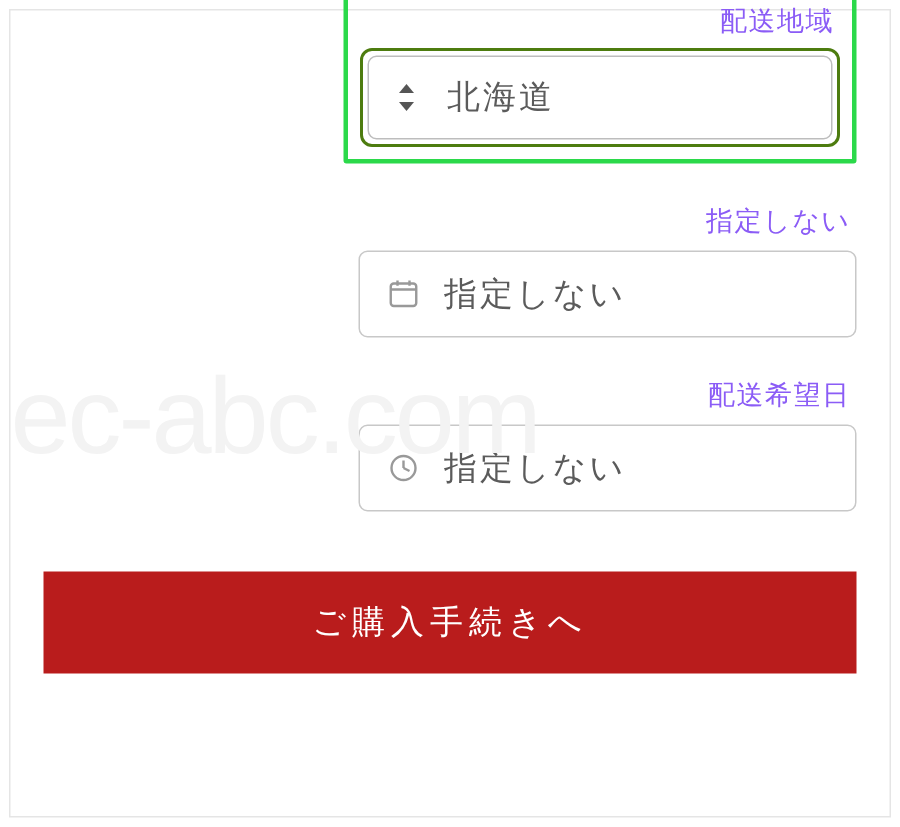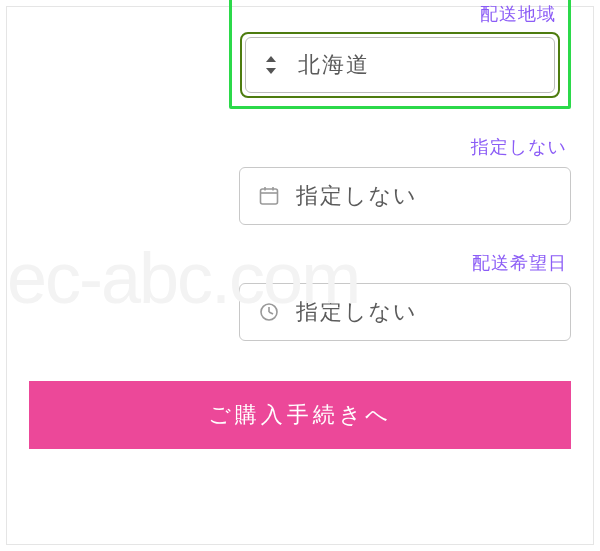--- a/index.html
+++ b/index.html
@@ -85,21 +85,21 @@
     flex: 0 0 auto;
   }
   .value-text {
     font-size: 22px;
     color: #5b5b5b;
     letter-spacing: 2px;
   }
   .cta {
     width: 100%;
     height: 68px;
-    background: #ec4899;
+    background: #b91c1c;
     color: #fff;
     border: none;
     font-size: 22px;
     letter-spacing: 4px;
     display: flex;
     align-items: center;
     justify-content: center;
     cursor: pointer;
     margin-top: 40px;
   }

